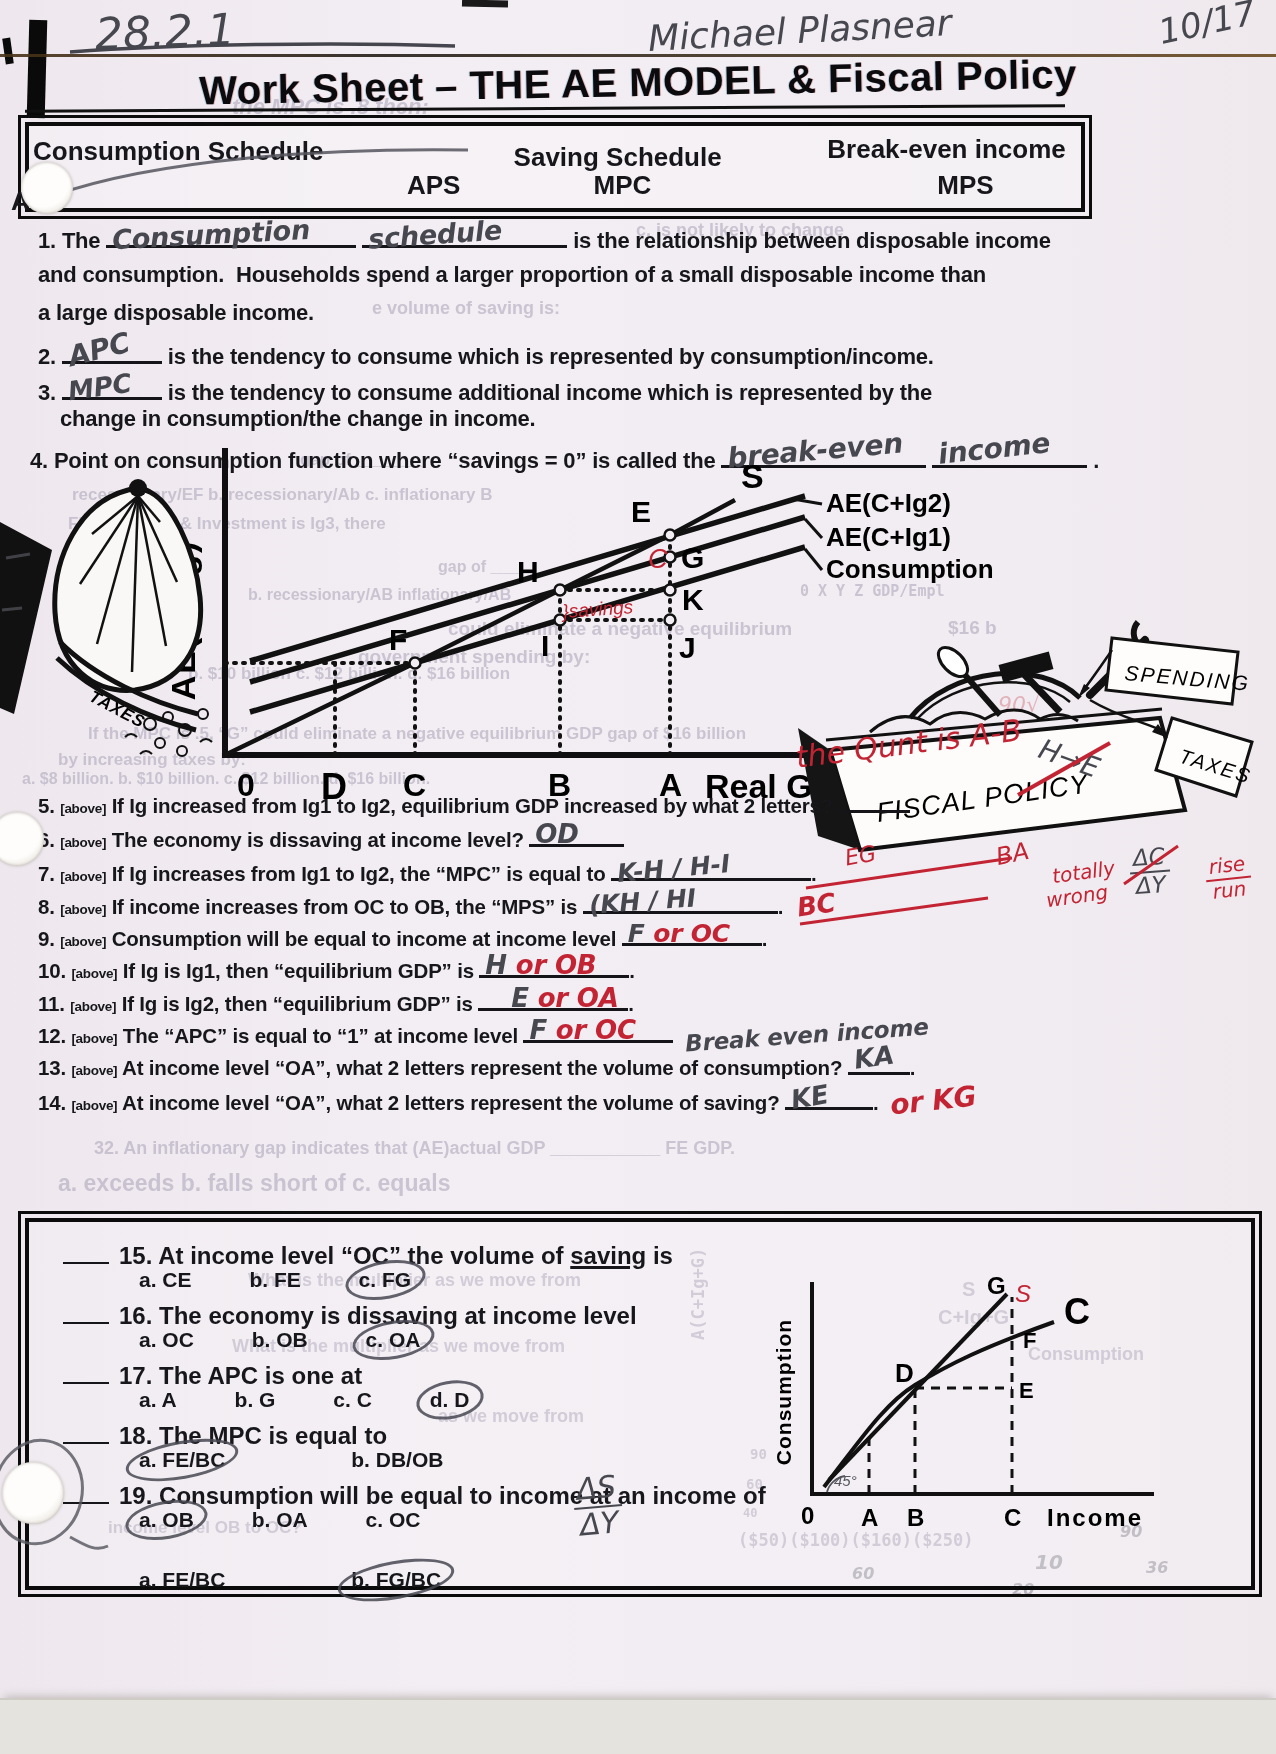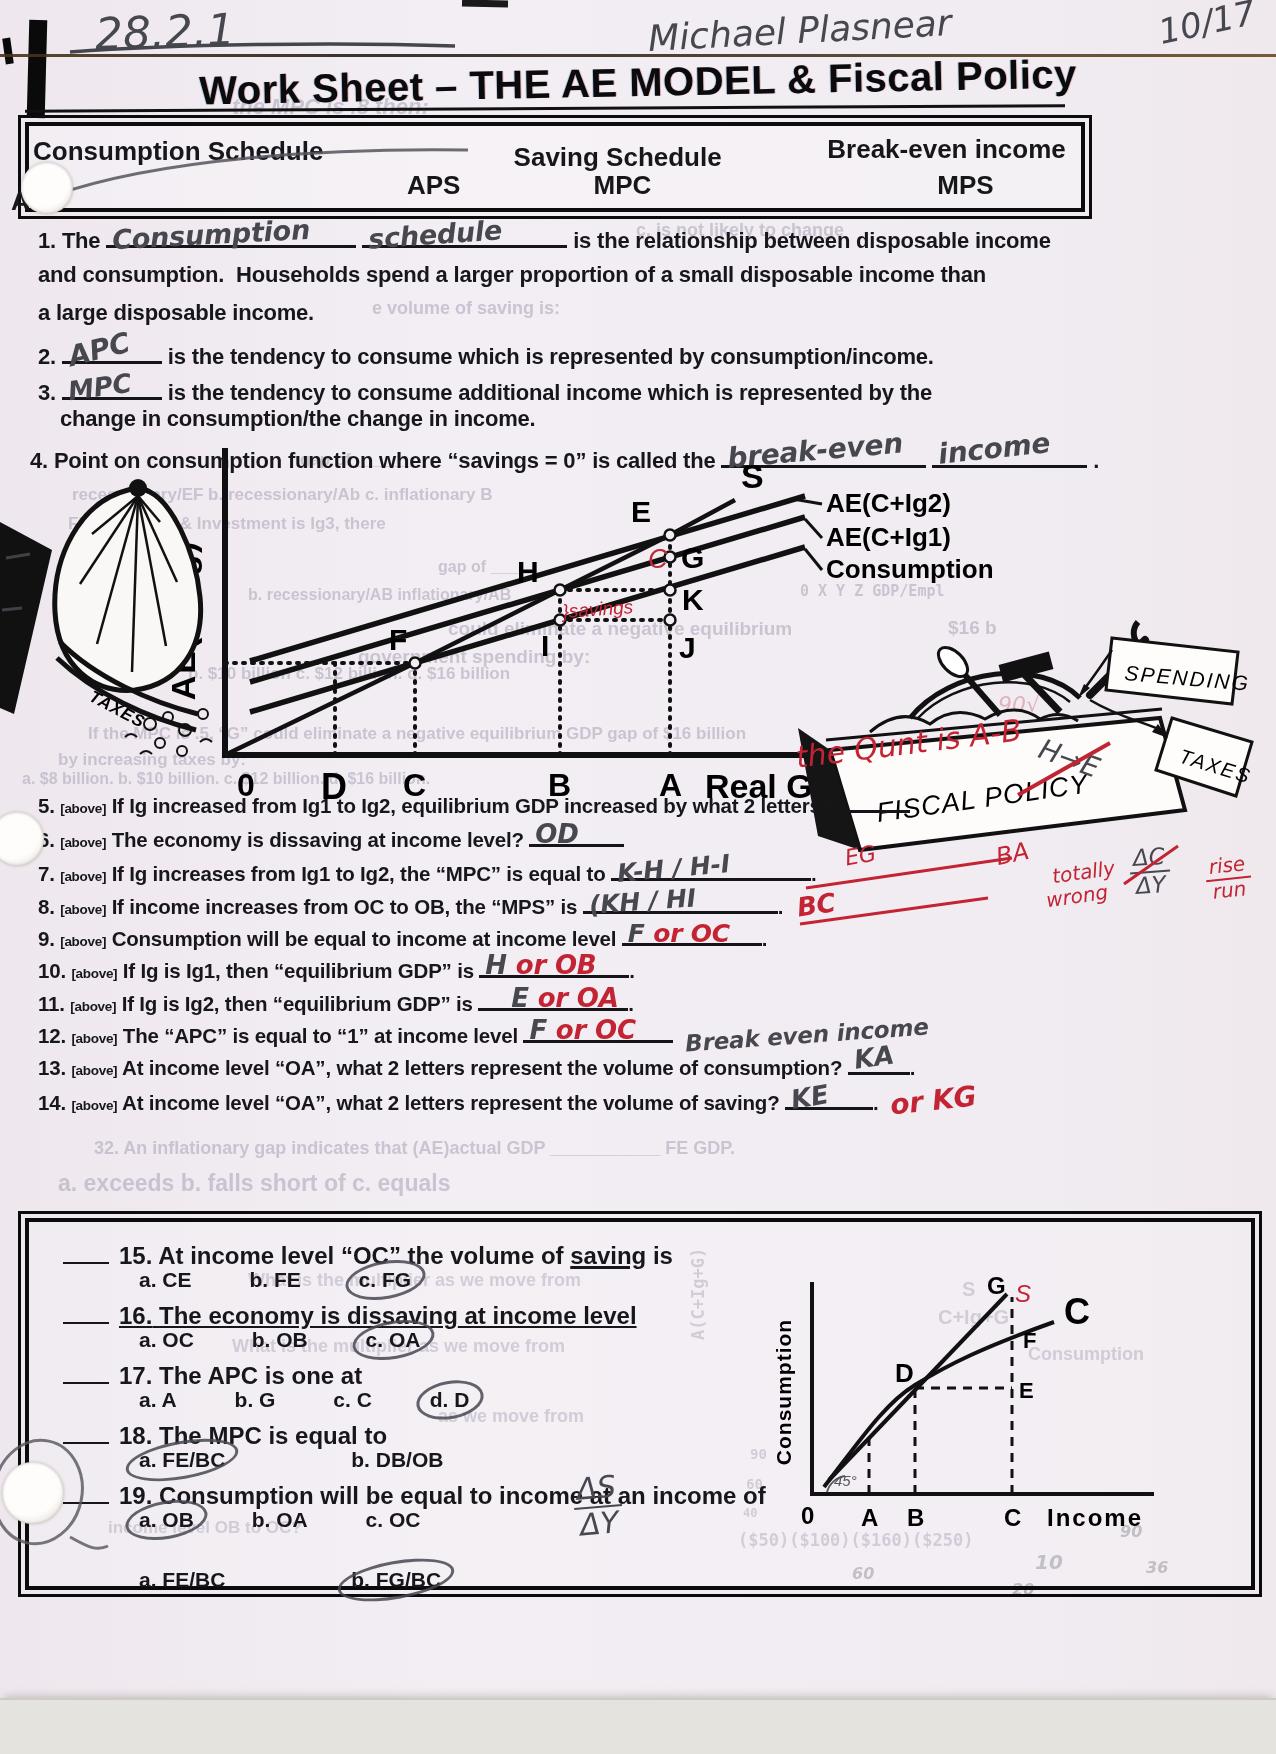--- a/index.html
+++ b/index.html
@@ -342,21 +342,21 @@
     <div class="qb" style="left:34px;top:16px;">
       <span class="lead"></span><span class="qnum">15.</span>
       <span>At income level </span><span class="b">“OC”</span><span> the volume of </span><span class="b u">saving</span><span> is</span>
     </div>
     <div class="optrow" style="left:110px;top:46px;">
       <span class="opt"><span>a.</span> <span>CE</span></span>
       <span class="opt"><span>b.</span> <span>FE</span></span>
       <span class="opt circ"><span>c.</span> <span>FG</span></span>
     </div>
 
-    <div class="qb" style="left:34px;top:76px;text-decoration:underline;">
+    <div class="qb" style="left:34px;top:76px;">
       <span class="lead"></span><span class="qnum">16.</span>
       <span>The economy is </span><span class="b">dissaving</span><span> at income level</span>
     </div>
     <div class="optrow" style="left:110px;top:106px;">
       <span class="opt"><span>a.</span> <span>OC</span></span>
       <span class="opt"><span>b.</span> <span>OB</span></span>
       <span class="opt circ"><span>c.</span> <span>OA</span></span>
     </div>
 
     <div class="qb" style="left:34px;top:136px;">

